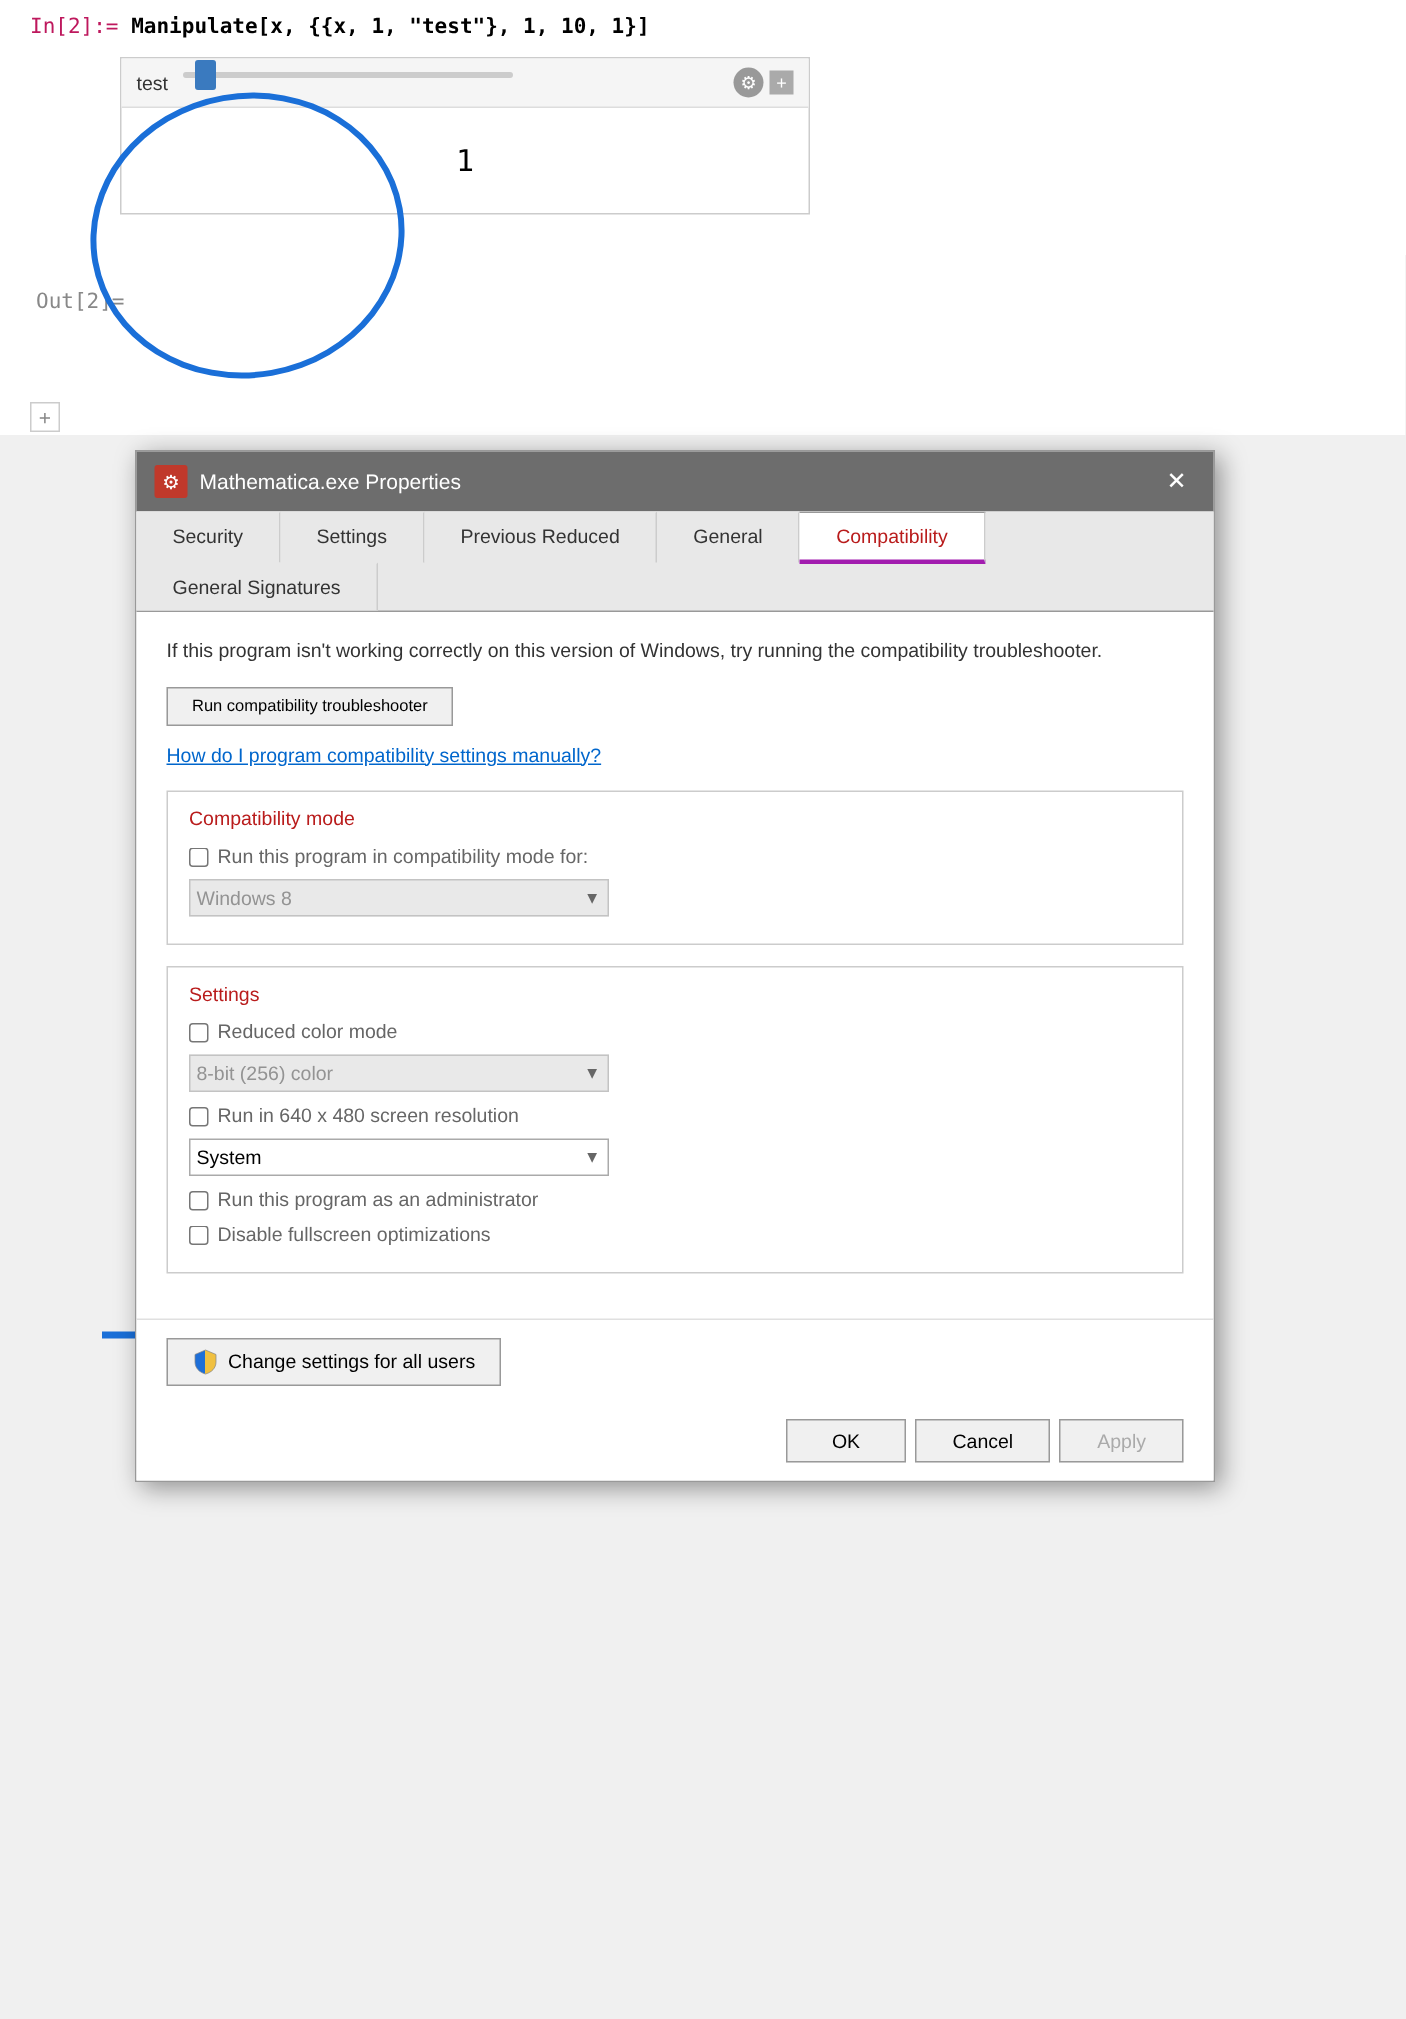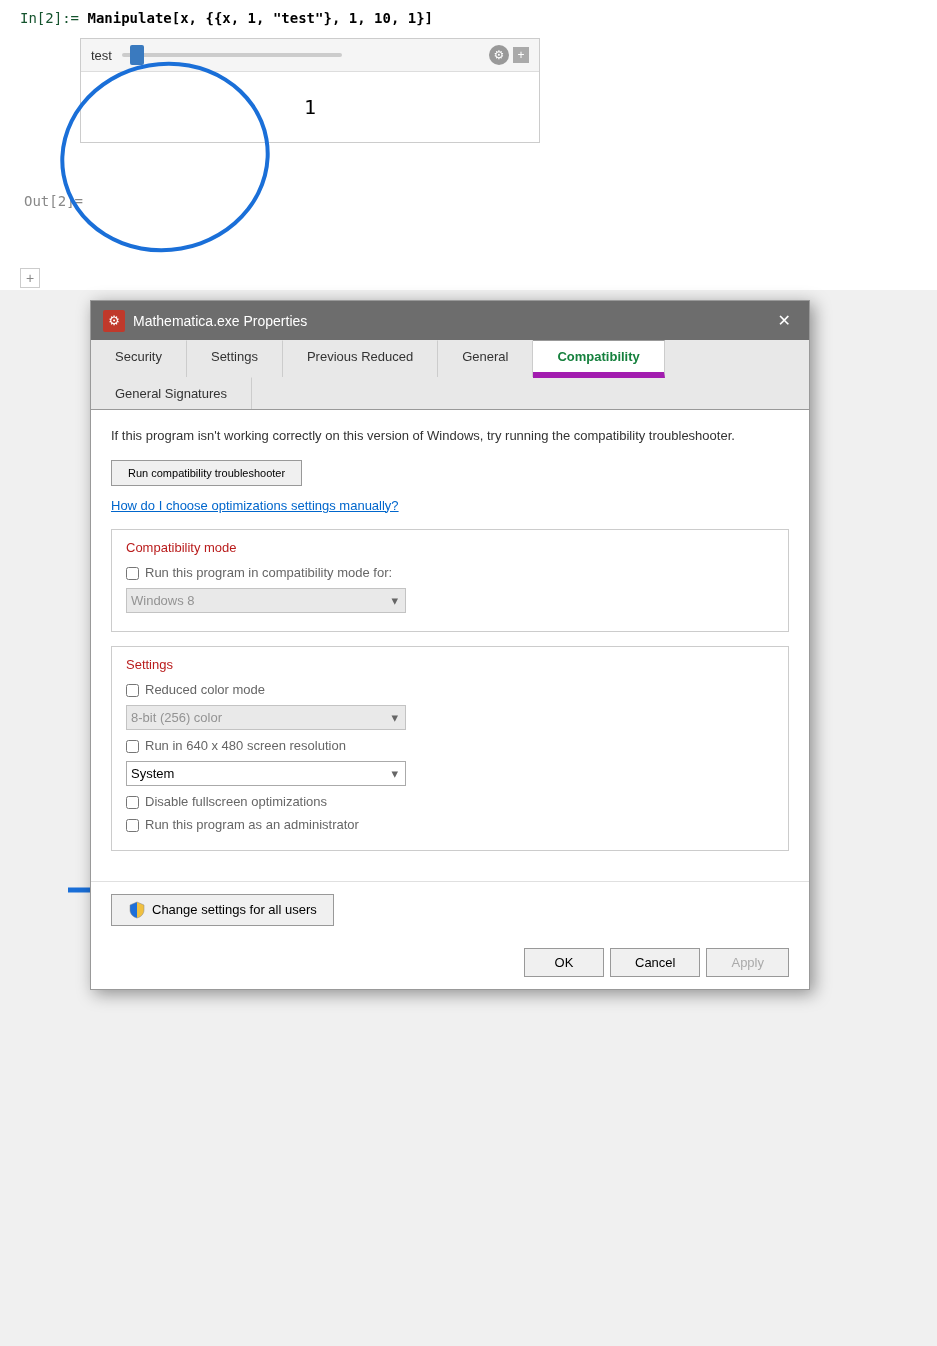--- a/index.html
+++ b/index.html
@@ -22,39 +22,39 @@
       height: 290px;
       padding: 10px 20px;
     }
 
     .input-line {
       font-family: monospace;
       font-size: 14px;
       color: #000;
       margin-bottom: 12px;
     }
-    .input-label { color: #14532d; }
+    .input-label { color: #be185d; }
 
     .manipulate-box {
       border: 1px solid #ccc;
       width: 460px;
       margin-left: 60px;
       background: #fff;
     }
     .manipulate-header {
       background: #f5f5f5;
       border-bottom: 1px solid #ddd;
       padding: 6px 10px;
       display: flex;
       align-items: center;
       justify-content: space-between;
     }
     .manipulate-header-left {
       display: flex;
-      align-items: center;
+      align-items: flex-start;
       gap: 10px;
     }
     .test-label {
       font-size: 13px;
       color: #333;
     }
     .slider-container {
       display: flex;
       align-items: center;
       gap: 4px;
@@ -210,24 +210,23 @@
       cursor: pointer;
       border-right: 1px solid #ccc;
       border-top: 1px solid transparent;
       background: #e8e8e8;
       font-size: 13px;
       color: #333;
     }
     .tab.active {
       background: #fff;
       border-top: 1px solid #999;
-      border-bottom: 6px solid #a21caf;
+      border-bottom: 3px solid #a21caf;
       margin-bottom: -1px;
-      color: #15803d;
-      font-weight: bold;
+      color: #b91c1c;
     }
 
     
     .dialog-content {
       padding: 16px 20px;
       background: #fff;
     }
 
     .description-text {
       font-size: 13px;
@@ -423,21 +422,21 @@
     <div class="tab">
       <span>General Signatures</span>
     </div>
   </div>
 
   <div class="dialog-content">
     <p class="description-text">If this program isn't working correctly on this version of Windows, try running the compatibility troubleshooter.</p>
 
     <button class="run-troubleshooter-btn">Run compatibility troubleshooter</button>
     <br>
-    <a class="help-link">How do I choose optimizations settings manually?</a>
+    <a class="help-link">How do I program compatibility settings manually?</a>
 
     
     <div class="section-box">
       <div class="section-title">Compatibility mode</div>
       <div class="checkbox-row">
         <input type="checkbox" id="compat-check" style="">
         <label class="checkbox-label" for="compat-check">Run this program in compatibility mode for:</label>
       </div>
       <div class="dropdown-row">
         <div class="select-wrapper">
@@ -477,27 +476,27 @@
         <div class="select-wrapper">
           <select class="select-box enabled">
             <option>System</option>
             <option>System (Enhanced)</option>
             <option>Application</option>
           </select>
         </div>
       </div>
 
       <div class="checkbox-row">
+        <input type="checkbox" id="run-admin" style="">
+        <label class="checkbox-label" for="run-admin">Run this program as an administrator</label>
+      </div>
+
+      <div class="checkbox-row">
         <input type="checkbox" id="disable-fullscreen" style="">
         <label class="checkbox-label" for="disable-fullscreen">Disable fullscreen optimizations</label>
-      </div>
-
-      <div class="checkbox-row">
-        <input type="checkbox" id="run-admin" style="">
-        <label class="checkbox-label" for="run-admin">Run this program as an administrator</label>
       </div>
     </div>
   </div>
 
   <div class="dialog-bottom">
     <button class="change-settings-btn">
       <svg width="18" height="18" viewBox="0 0 18 18">
         <defs>
           <linearGradient id="shield-grad" x1="0" y1="0" x2="1" y2="0">
             <stop offset="50%" stop-color="#1e6fd8"></stop>

